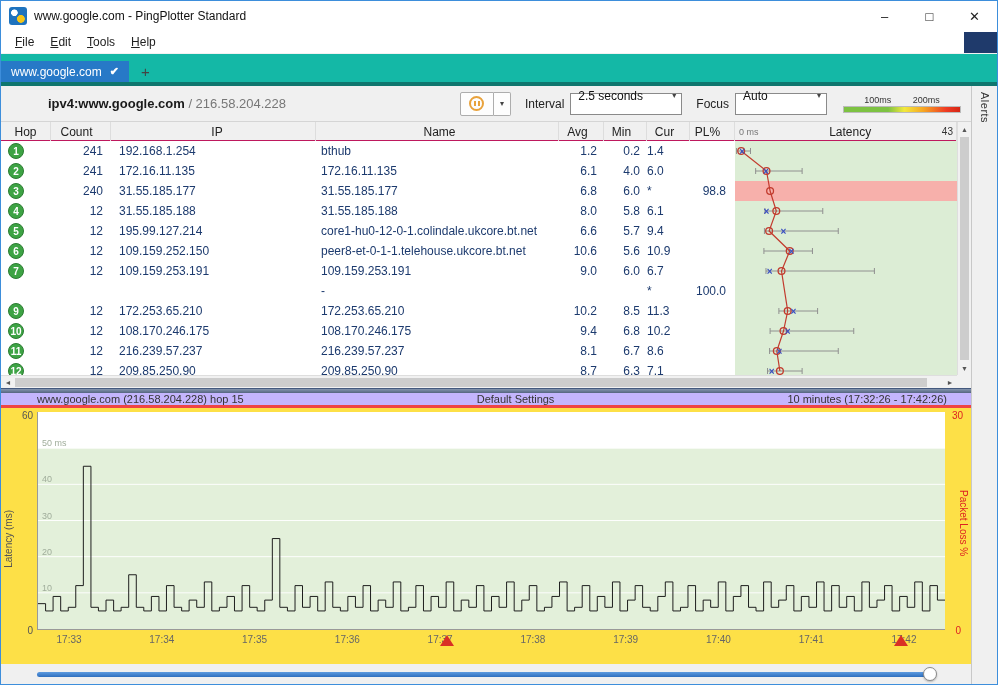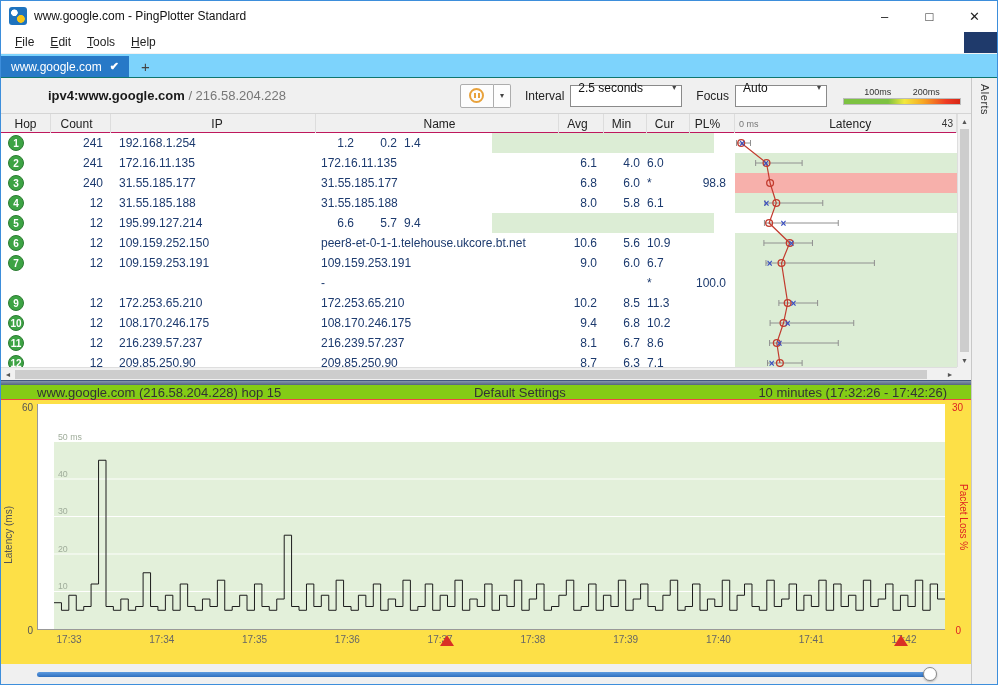--- a/index.html
+++ b/index.html
@@ -21,22 +21,22 @@
              font-size:13px; color:#222; cursor:default; }
 
   
   .menubar { height:23px; background:#fff; display:flex; align-items:center; padding-left:6px;
              font-size:12px; color:#222; position:relative; flex:none; border-bottom:1px solid #f2f2f2;}
   .menu-item { padding:3px 8px; }
   .menu-item:first-letter { text-decoration:underline; }
   .menu-accent { position:absolute; right:0; top:1px; width:33px; height:21px; background:#1f3a6b; }
 
   
-  .tabbar { height:24px; background:#7dd3fc; display:flex; align-items:flex-end;
-            border-bottom:1px solid #0f766e; flex:none; }
+  .tabbar { height:32px; background:#14b8a6; display:flex; align-items:flex-end;
+            border-bottom:4px solid #0f766e; flex:none; }
   .tab { height:21px; background:#2779c7; color:#fff; font-size:12px; display:flex;
          align-items:center; gap:8px; padding:0 10px; }
   .tab-check { font-weight:bold; font-size:11px; }
   .tab-plus { color:#444; font-size:15px; padding:0 12px; line-height:21px; }
 
   
   .body-row { flex:1; display:flex; min-height:0; }
   .content { width:970px; display:flex; flex-direction:column; min-height:0; }
   .alerts-strip { width:26px; background:#f0f0f0; border-left:1px solid #c8c8c8; }
   .alerts-label { writing-mode:vertical-rl; font-size:11px; color:#333; display:block;
@@ -102,26 +102,26 @@
              border-top:1px solid #dedede; display:flex; align-items:center; }
   .hs-arrow { width:14px; height:13px; display:flex; align-items:center; justify-content:center;
               font-size:7px; color:#555; flex:none; }
   .hs-thumb { height:9px; background:#cdcdcd; flex:1; margin-right:16px; }
   .corner { position:absolute; right:0; bottom:0; width:14px; height:13px; background:#f1f1f1; }
 
   
   .splitter { height:5px; background:linear-gradient(#8495af,#55657f); border-top:1px solid #44597e; flex:none; }
 
   
-  .tl-header { height:15px; background:#84cc16; border-bottom:1px solid #ef4444; display:flex;
-               align-items:center; font-size:13px; color:#333; padding:0 24px 0 36px; flex:none; }
+  .tl-header { height:15px; background:#c4b5fd; border-bottom:3px solid #ef4444; display:flex;
+               align-items:center; font-size:11px; color:#333; padding:0 24px 0 36px; flex:none; }
   .tl-header .mid { flex:1; text-align:center; }
   .tl-graph { flex:1; position:relative; background:#fde047; min-height:0; }
   .plot { position:absolute; left:36px; right:26px; top:4px; bottom:34px; background:#fff;
-          border-left:1px solid #999; border-bottom:1px solid #999;padding-left:16px; }
+          border-left:1px solid #999; border-bottom:1px solid #999; }
   .plot svg { width:100%; height:100%; display:block; }
   .yl-60 { position:absolute; left:0; top:2px; width:32px; text-align:right; font-size:10px; color:#555; }
   .yl-0  { position:absolute; left:0; bottom:28px; width:32px; text-align:right; font-size:10px; color:#555; }
   .yl-label { position:absolute; left:2px; top:40%; writing-mode:vertical-rl; transform:rotate(180deg);
               font-size:10px; color:#555; }
   .yr-30 { position:absolute; right:8px; top:2px; font-size:10px; color:#d22; }
   .yr-0  { position:absolute; right:10px; bottom:28px; font-size:10px; color:#d22; }
   .yr-label { position:absolute; right:2px; top:32%; writing-mode:vertical-rl; font-size:10px; color:#d22; }
   .tl-ticks { position:absolute; left:52px; right:26px; bottom:16px; height:14px; }
   .tl-ticks span { position:absolute; transform:translateX(-50%); font-size:10px; color:#666; white-space:nowrap; }
@@ -213,20 +213,21 @@
             <span class="lat-left">0 ms</span>
             <span>Latency</span>
             <span class="lat-right">43</span>
           </div>
         </div>
         <div class="rows" id="rows">
             <div class="trow">
               <div class="cell col0"><span class="hopnum">1</span></div>
               <div class="cell col1">241</div>
               <div class="cell col2">192.168.1.254</div>
+              <div class="cell col3">bthub</div>
               <div class="cell col4">1.2</div>
               <div class="cell col5">0.2</div>
               <div class="cell col6">1.4</div>
               <div class="cell col7"></div>
               <div class="cell collat"></div>
             </div>
             <div class="trow">
               <div class="cell col0"><span class="hopnum">2</span></div>
               <div class="cell col1">241</div>
               <div class="cell col2">172.16.11.135</div>
@@ -256,20 +257,21 @@
               <div class="cell col4">8.0</div>
               <div class="cell col5">5.8</div>
               <div class="cell col6">6.1</div>
               <div class="cell col7"></div>
               <div class="cell collat"></div>
             </div>
             <div class="trow">
               <div class="cell col0"><span class="hopnum">5</span></div>
               <div class="cell col1">12</div>
               <div class="cell col2">195.99.127.214</div>
+              <div class="cell col3">core1-hu0-12-0-1.colindale.ukcore.bt.net</div>
               <div class="cell col4">6.6</div>
               <div class="cell col5">5.7</div>
               <div class="cell col6">9.4</div>
               <div class="cell col7"></div>
               <div class="cell collat"></div>
             </div>
             <div class="trow">
               <div class="cell col0"><span class="hopnum">6</span></div>
               <div class="cell col1">12</div>
               <div class="cell col2">109.159.252.150</div>

